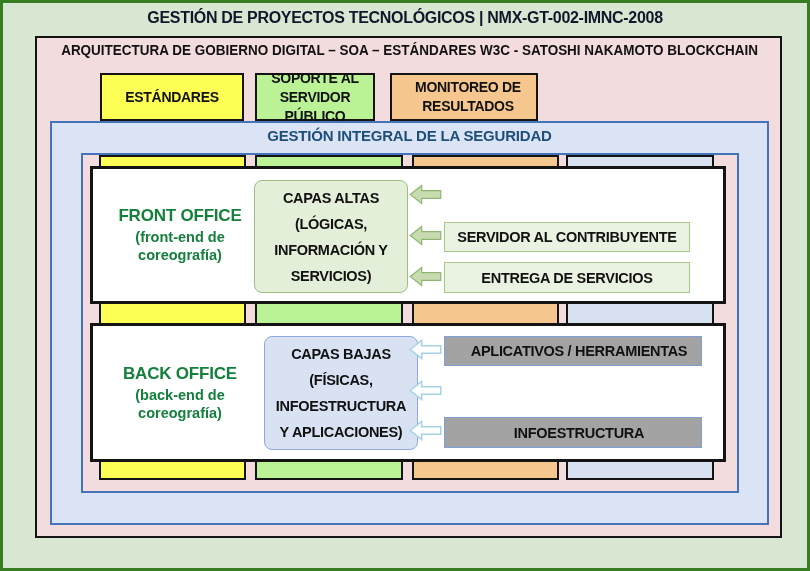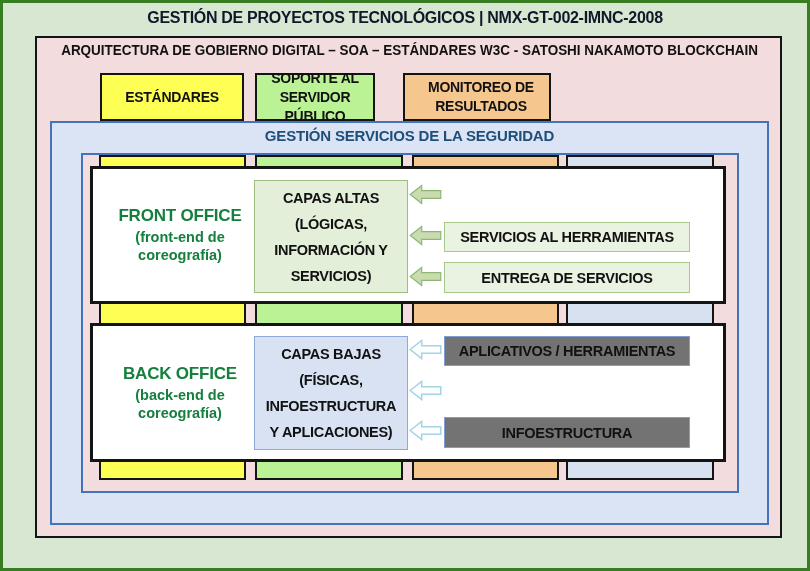--- a/index.html
+++ b/index.html
@@ -24,21 +24,21 @@
   }
   
   .tab{
     top:70px;height:48px;border:2px solid #141414;
     display:flex;align-items:center;justify-content:center;text-align:center;
     font-size:14px;font-weight:bold;color:#111;line-height:19px;
     white-space:pre-line;letter-spacing:-0.3px;
   }
   #tab-estandares{left:97px;width:144px;background:#feff54;}
   #tab-soporte{left:252px;width:120px;background:#bbf295;}
-  #tab-monitoreo{left:400px;width:148px;background:#f6c68f;padding-left:8px;}
+  #tab-monitoreo{left:387px;width:148px;background:#f6c68f;padding-left:8px;}
   #tab-reportes{left:563px;width:148px;background:#d8e1f0;}
   
   #blue-box{left:47px;top:118px;width:719px;height:404px;background:#dbe4f4;border:2px solid #4573b9;}
   #security-label{
     left:47px;top:124px;width:719px;text-align:center;
     font-size:15px;font-weight:bold;color:#1f4e79;letter-spacing:-0.2px;
   }
   
   #inner-pink{left:78px;top:150px;width:658px;height:340px;background:#f2dcde;border:2px solid #4573b9;}
   
@@ -55,52 +55,52 @@
     position:absolute;left:6px;top:0;width:162px;height:100%;
     display:flex;flex-direction:column;align-items:center;justify-content:center;
     color:#15803d;text-align:center;
   }
   .side-label .t{font-size:17px;font-weight:bold;letter-spacing:-0.2px;}
   .side-label .s{font-size:14.5px;margin-top:2px;line-height:18px;width:120px;font-weight:bold;}
   .center-box{
     position:absolute;left:161px;width:152px;
     display:flex;align-items:center;justify-content:center;text-align:center;
     font-size:14.5px;font-weight:bold;color:#111;
-    white-space:pre-line;line-height:26px;letter-spacing:-0.3px;
+    white-space:pre-line;line-height:26px;letter-spacing:-0.3px;border-radius:8px;
   }
   #front-office-box .center-box{top:11px;height:111px;background:#e4efd9;border:1.5px solid #9dbe80;}
-  #back-office-box .center-box{top:10px;height:112px;background:#d8e2f2;border:1.5px solid #8eaadb;}
+  #back-office-box .center-box{top:10px;height:112px;background:#d8e2f2;border:1.5px solid #8eaadb;margin-left:10px;}
   .flow-item{
     position:absolute;left:351px;width:244px;height:28px;
     display:flex;align-items:center;justify-content:center;text-align:center;
     font-size:14.5px;font-weight:bold;color:#111;letter-spacing:-0.3px;white-space:nowrap;
   }
   .flow-item.green{background:#eaf2e1;border:1.5px solid #a6c88a;}
-  .flow-item.blue{background:#737373;border:1.5px solid #7f9fd2;}
+  .flow-item.blue{background:#a3a3a3;border:1.5px solid #7f9fd2;padding-left:12px;}
   .arrow{position:absolute;left:316px;width:33px;height:21px;}
 </style>
 </head>
 <body>
 
 <div id="page">
 
   <div id="main-title" class="abs">GESTIÓN DE PROYECTOS TECNOLÓGICOS | NMX-GT-002-IMNC-2008</div>
 
   <div id="pink-box" class="abs"></div>
 
   <div id="arch-header" class="abs">ARQUITECTURA DE GOBIERNO DIGITAL – SOA – ESTÁNDARES W3C - SATOSHI NAKAMOTO BLOCKCHAIN</div>
 
   <div id="tab-estandares" class="abs tab">ESTÁNDARES</div>
   <div id="tab-soporte" class="abs tab">SOPORTE AL
 SERVIDOR PÚBLICO</div>
   <div id="tab-monitoreo" class="abs tab">MONITOREO DE
 RESULTADOS</div>
 
   <div id="blue-box" class="abs"></div>
-  <div id="security-label" class="abs">GESTIÓN SERVICIOS DE LA SEGURIDAD</div>
+  <div id="security-label" class="abs">GESTIÓN INTEGRAL DE LA SEGURIDAD</div>
 
   <div id="inner-pink" class="abs"></div>
 
   <div id="strip-1" class="abs strip"></div>
   <div id="strip-2" class="abs strip"></div>
   <div id="strip-3" class="abs strip"></div>
   <div id="strip-4" class="abs strip"></div>
 
   <div id="front-office-box" class="abs row-box">
     <div class="side-label">
@@ -115,21 +115,21 @@
     <svg class="arrow" style="top:15px" viewBox="0 0 34 22">
       <path d="M1,11 L13,1.5 L13,7 L33,7 L33,15 L13,15 L13,20.5 Z" fill="#c8dcb0" stroke="#8fb573" stroke-width="1.2"></path>
     </svg>
     <svg class="arrow" style="top:56px" viewBox="0 0 34 22">
       <path d="M1,11 L13,1.5 L13,7 L33,7 L33,15 L13,15 L13,20.5 Z" fill="#c8dcb0" stroke="#8fb573" stroke-width="1.2"></path>
     </svg>
     <svg class="arrow" style="top:97px" viewBox="0 0 34 22">
       <path d="M1,11 L13,1.5 L13,7 L33,7 L33,15 L13,15 L13,20.5 Z" fill="#c8dcb0" stroke="#8fb573" stroke-width="1.2"></path>
     </svg>
 
-    <div class="flow-item green" style="top:53px">SERVICIOS AL HERRAMIENTAS</div>
+    <div class="flow-item green" style="top:53px">SERVIDOR AL CONTRIBUYENTE</div>
     <div class="flow-item green" style="top:93px;height:29px">ENTREGA DE SERVICIOS</div>
   </div>
 
   <div id="back-office-box" class="abs row-box">
     <div class="side-label">
       <div class="t">BACK OFFICE</div>
       <div class="s">(back-end de coreografía)</div>
     </div>
     <div class="center-box">CAPAS BAJAS
 (FÍSICAS,

